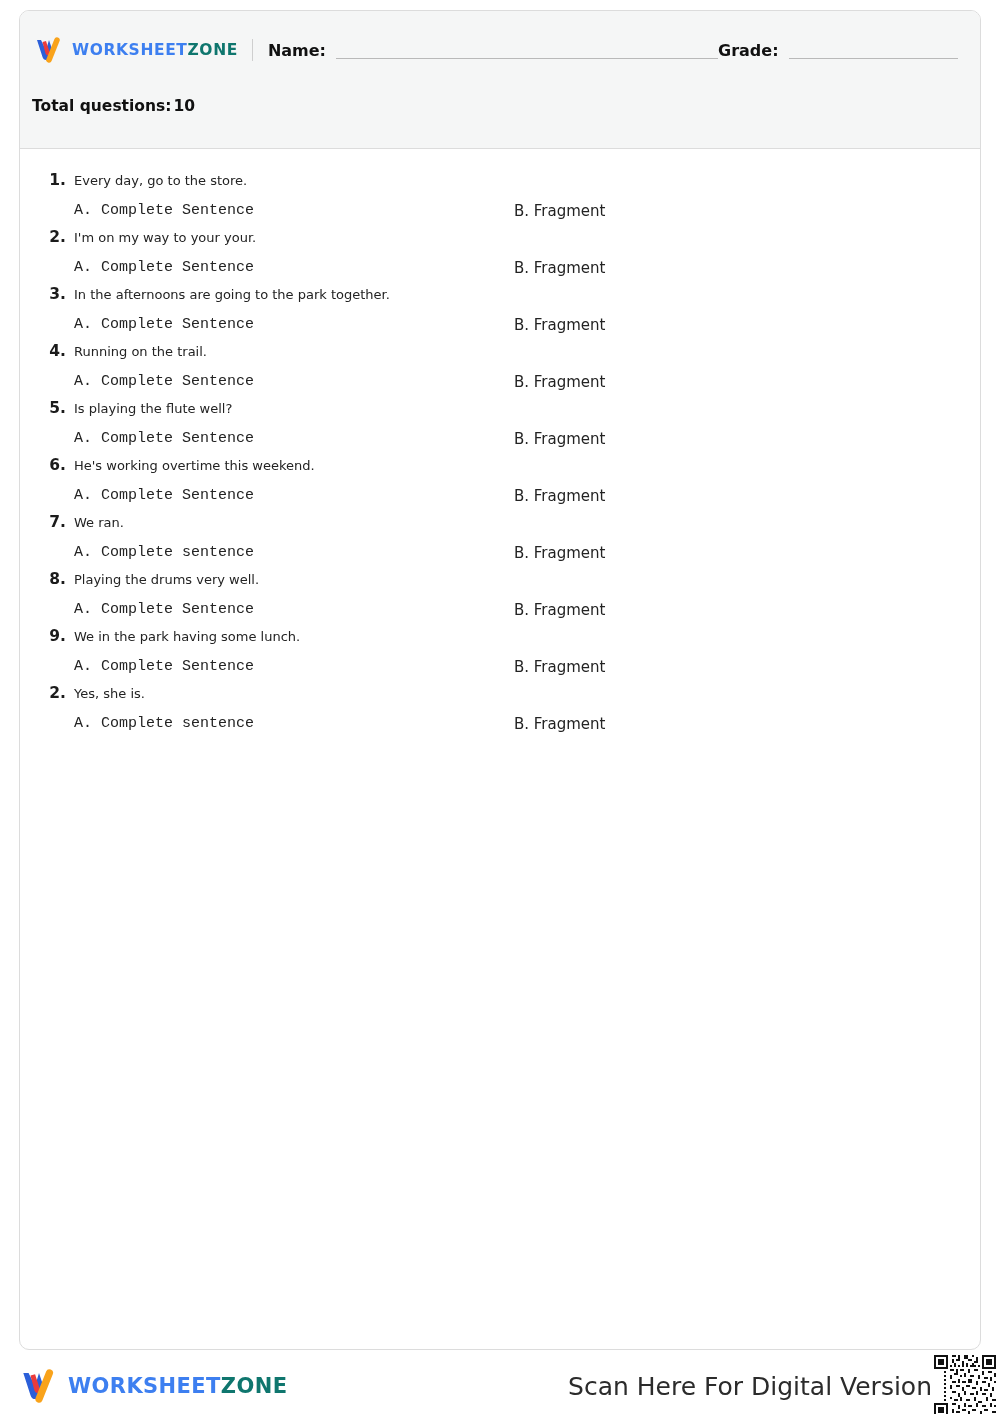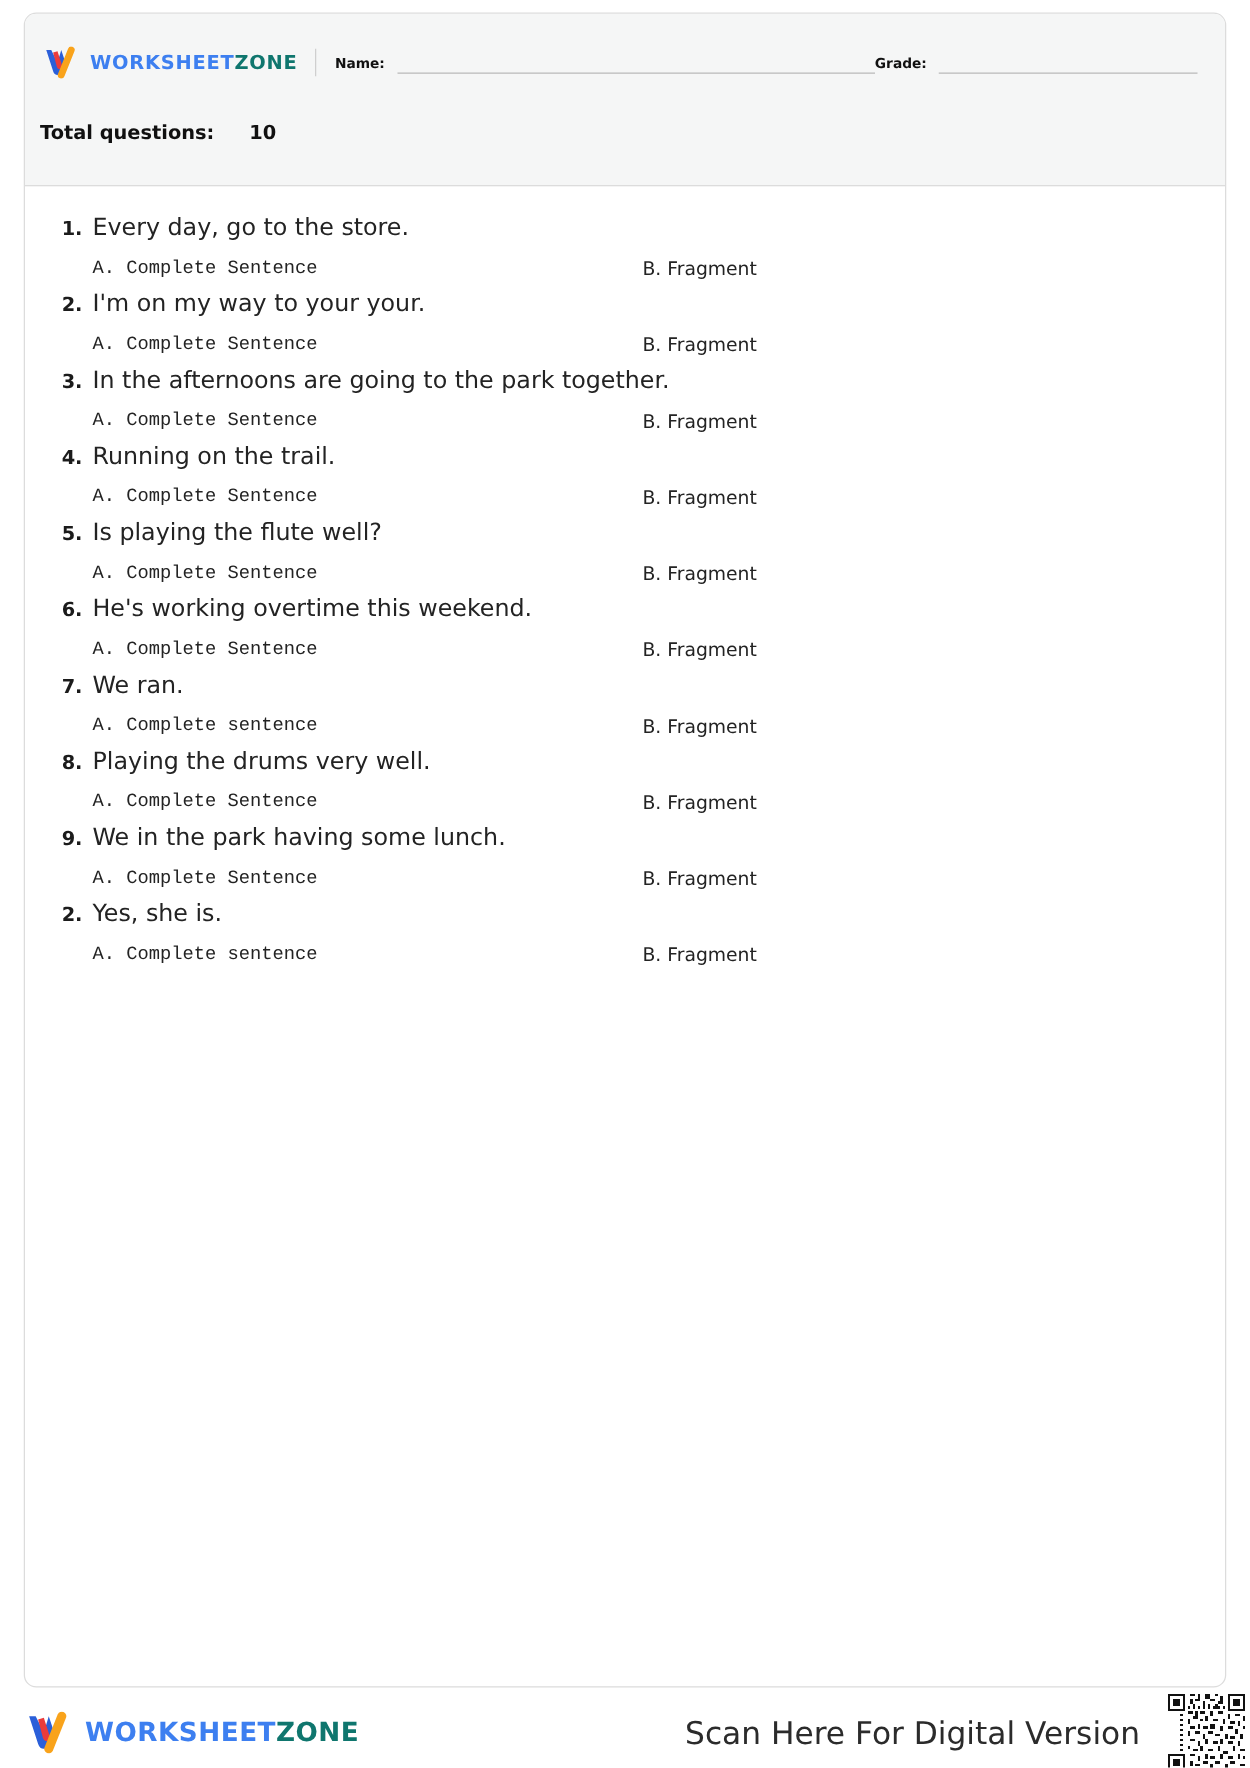--- a/index.html
+++ b/index.html
@@ -65,21 +65,21 @@
 
   .hdr-div {
     width: 1px;
     height: 22px;
     background: #cfcfcf;
     margin: 0 15px 0 14px;
     flex: 0 0 auto;
   }
 
   .field-label {
-    font-size: 11px;
+    font-size: 16px;
     font-weight: 700;
     color: #111111;
     white-space: nowrap;
     flex: 0 0 auto;
     text-align: center;
   }
   .field-rule {
     border-bottom: 1px solid #b9b9b9;
     height: 17px;
     margin-left: 10px;
@@ -87,21 +87,21 @@
   .rule-name { width: 382px; flex: 0 0 auto; }
   .rule-grade { flex: 1 1 auto; margin-right: 4px; }
   .grade-wrap { display: flex; align-items: center; flex: 1 1 auto; }
 
   .hdr-row2 {
     padding: 22px 0 0 12px;
     font-size: 15.5px;
     font-weight: 700;
     color: #111111;
   }
-  .hdr-row2 .tq-count { margin-left: 28px; }
+  .hdr-row2 .tq-count { margin-left: 2px; }
 
   
   .body-area {
     padding: 22px 0 0 0;
   }
   .q {
     margin-bottom: 8px;
   }
   .q-line {
     display: flex;
@@ -111,21 +111,21 @@
   .q-num {
     width: 32px;
     flex: 0 0 auto;
     text-align: right;
     font-size: 15.5px;
     font-weight: 700;
     color: #1b1b1b;
   }
   .q-text {
     margin-left: 8px;
-    font-size: 19px;
+    font-size: 13px;
     color: #232323;
   }
   .opts {
     display: flex;
     padding: 13px 0 0 54px;
   }
   .opt-a {
     width: 440px;
     flex: 0 0 auto;
     font-size: 15px;
@@ -156,21 +156,21 @@
   }
   .f-logo .logo-mark { width: 40px; height: 34px; margin-right: 9px; }
   .f-logo .logo-word { font-size: 21px; letter-spacing: .4px; }
 
   .f-spacer { flex: 1 1 auto; }
 
   .f-scan {
     font-size: 25px;
     color: #2b2b2b;
     white-space: nowrap;
-    margin-right: 20px;
+    margin-right: 0;
     font-weight: 400;
   }
   .qr {
     width: 66px;
     height: 66px;
     flex: 0 0 auto;
     margin-right: 2px;
   }
 </style>
 </head>

